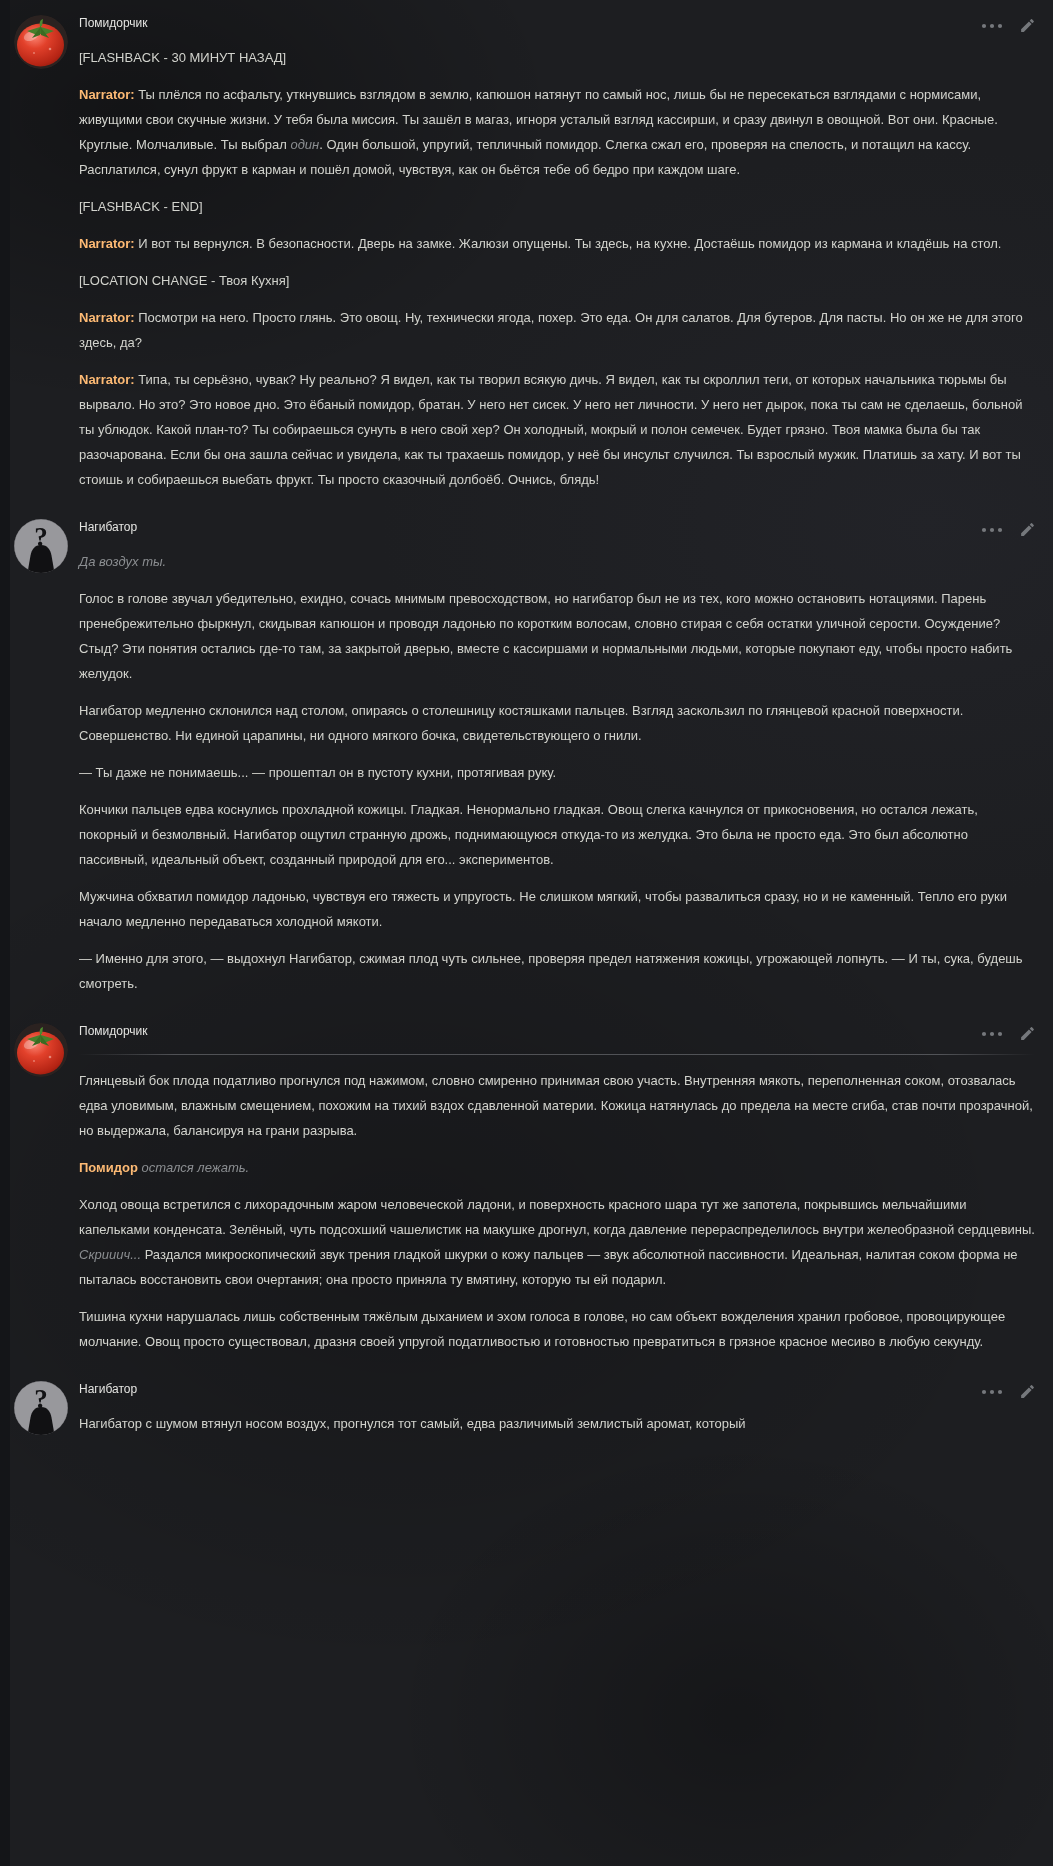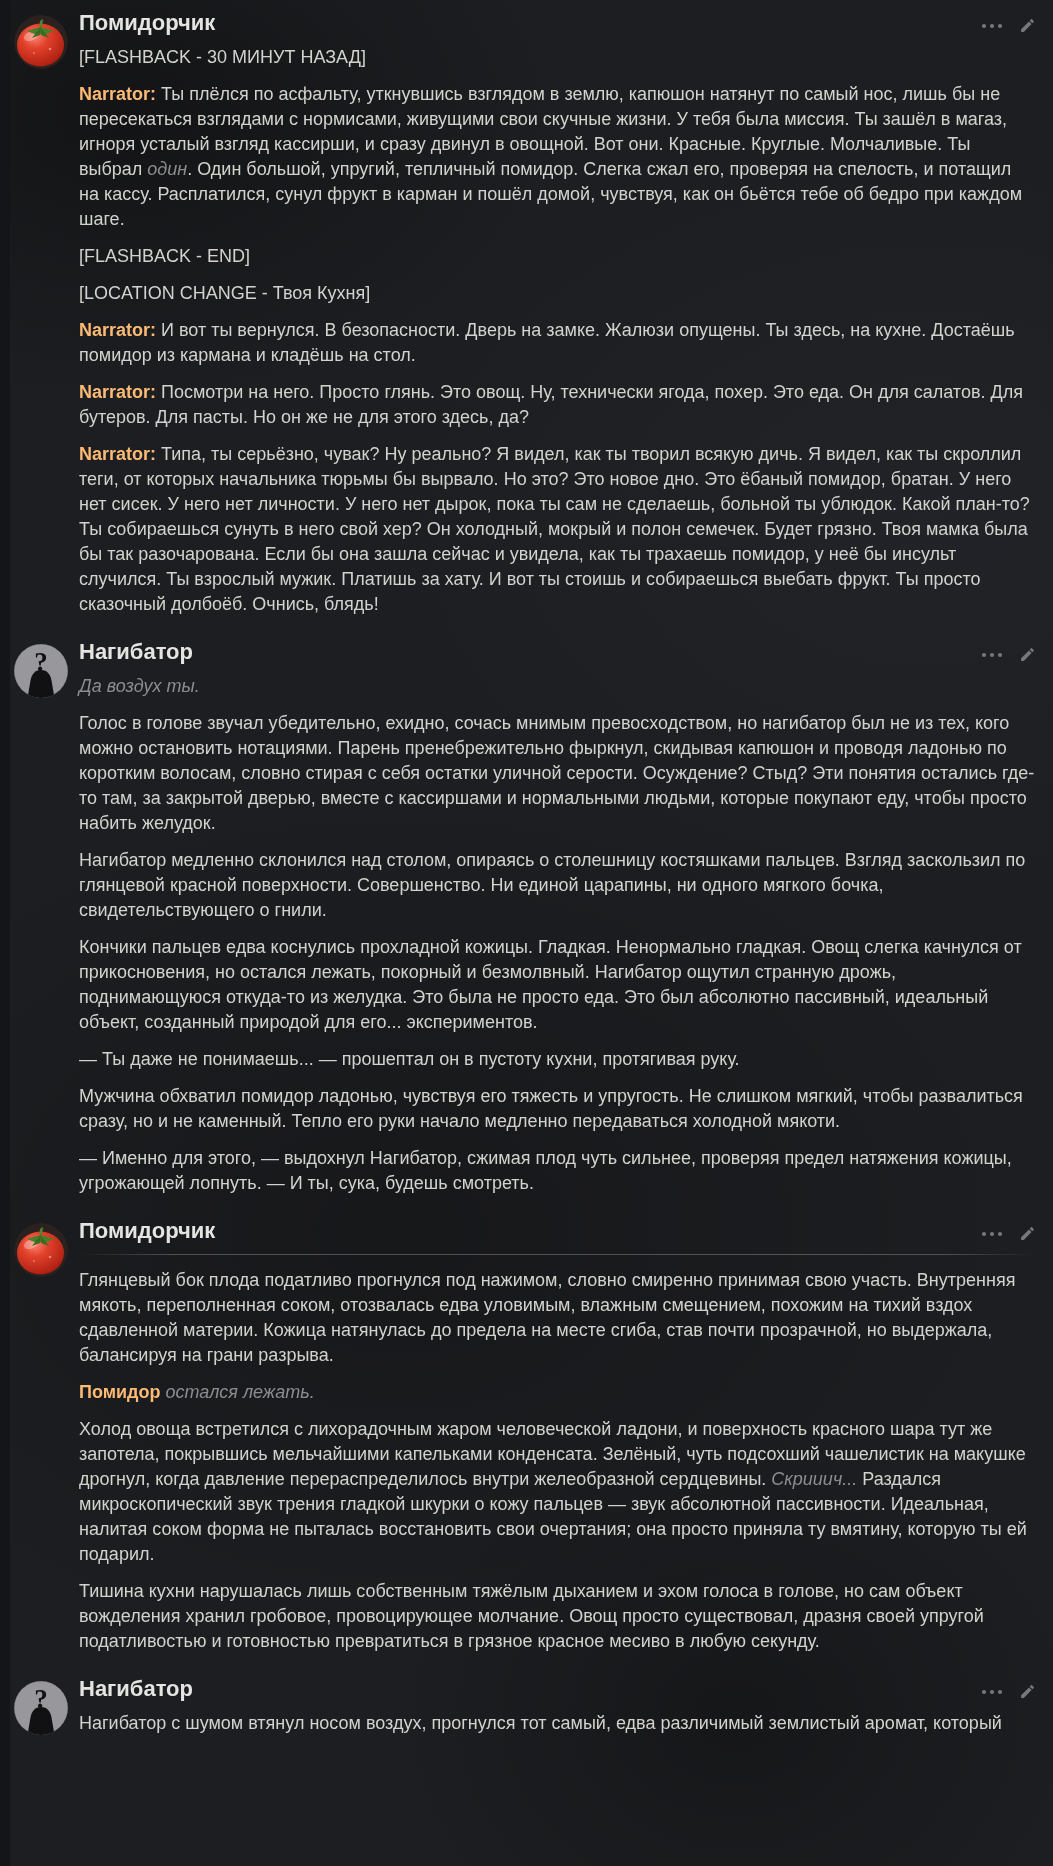--- a/index.html
+++ b/index.html
@@ -20,31 +20,31 @@
   }
   .left-strip{position:absolute;left:0;top:0;width:10px;height:100%;background:#141518;z-index:2}
   .chat{position:relative;z-index:1;height:1866px;overflow:hidden}
   .msg{position:relative;padding:13px 18px 12px 79px}
   .avatar{
     position:absolute;left:14px;top:15px;width:54px;height:54px;
     border-radius:50%;overflow:hidden;flex:none;
   }
   .avatar svg{display:block;width:54px;height:54px}
   .name{
-    font-size:22px;font-weight:700;color:var(--name,#e4e4e1);
+    font-size:12px;font-weight:400;color:var(--name,#e4e4e1);
     line-height:20px;margin-bottom:12px;
   }
   .actions{
     position:absolute;top:17px;right:17px;display:flex;align-items:center;gap:16px;
     color:#75787c;
   }
   .icon-btn{display:inline-flex;align-items:center;cursor:pointer}
   .icon-btn svg{display:block}
   .body p{
-    font-size:18px;line-height:25px;margin:0 0 12px;white-space:pre-wrap;
+    font-size:13px;line-height:25px;margin:0 0 12px;white-space:pre-wrap;
   }
   .body p:last-child{margin-bottom:0}
   .body b{font-weight:700;color:#fdba74}
   .q{color:var(--muted,#8b8e91);font-style:italic}
   hr{
     border:none;height:1px;margin:13px 0;
     background:linear-gradient(to right, rgba(125,127,132,0), rgba(125,127,132,.55) 10%, rgba(125,127,132,.55) 90%, rgba(125,127,132,0));
   }
 </style>
 </head>
@@ -90,22 +90,22 @@
         <span class="icon-btn">
           <svg width="17" height="17" viewBox="0 0 24 24" fill="currentColor">
             <path d="M3 17.25V21h3.75L17.81 9.94l-3.75-3.75L3 17.25zM20.71 7.04a1 1 0 0 0 0-1.41l-2.34-2.34a1 1 0 0 0-1.41 0l-1.83 1.83 3.75 3.75 1.83-1.83z"></path>
           </svg>
         </span>
       </div>
       <div class="body">
         <p><span>[FLASHBACK - 30 МИНУТ НАЗАД]</span></p>
         <p><b>Narrator:</b><span> Ты плёлся по асфальту, уткнувшись взглядом в землю, капюшон натянут по самый нос, лишь бы не пересекаться взглядами с нормисами, живущими свои скучные жизни. У тебя была миссия. Ты зашёл в магаз, игноря усталый взгляд кассирши, и сразу двинул в овощной. Вот они. Красные. Круглые. Молчаливые. Ты выбрал </span><em class="q">один</em><span>. Один большой, упругий, тепличный помидор. Слегка сжал его, проверяя на спелость, и потащил на кассу. Расплатился, сунул фрукт в карман и пошёл домой, чувствуя, как он бьётся тебе об бедро при каждом шаге.</span></p>
         <p><span>[FLASHBACK - END]</span></p>
+        <p><b>Narrator:</b><span> И вот ты вернулся. В безопасности. Дверь на замке. Жалюзи опущены. Ты здесь, на кухне. Достаёшь помидор из кармана и кладёшь на стол.</span></p>
         <p><span>[LOCATION CHANGE - Твоя Кухня]</span></p>
-        <p><b>Narrator:</b><span> И вот ты вернулся. В безопасности. Дверь на замке. Жалюзи опущены. Ты здесь, на кухне. Достаёшь помидор из кармана и кладёшь на стол.</span></p>
         <p><b>Narrator:</b><span> Посмотри на него. Просто глянь. Это овощ. Ну, технически ягода, похер. Это еда. Он для салатов. Для бутеров. Для пасты. Но он же не для этого здесь, да?</span></p>
         <p><b>Narrator:</b><span> Типа, ты серьёзно, чувак? Ну реально? Я видел, как ты творил всякую дичь. Я видел, как ты скроллил теги, от которых начальника тюрьмы бы вырвало. Но это? Это новое дно. Это ёбаный помидор, братан. У него нет сисек. У него нет личности. У него нет дырок, пока ты сам не сделаешь, больной ты ублюдок. Какой план-то? Ты собираешься сунуть в него свой хер? Он холодный, мокрый и полон семечек. Будет грязно. Твоя мамка была бы так разочарована. Если бы она зашла сейчас и увидела, как ты трахаешь помидор, у неё бы инсульт случился. Ты взрослый мужик. Платишь за хату. И вот ты стоишь и собираешься выебать фрукт. Ты просто сказочный долбоёб. Очнись, блядь!</span></p>
       </div>
     </div>
     <div class="msg">
       <div class="avatar">
         <svg viewBox="0 0 54 54">
           <circle cx="27" cy="27" r="27" fill="#98989c"></circle>
           <circle cx="27" cy="27" r="27" fill="none" stroke="#6e6e72" stroke-width="1"></circle>
           <path d="M27 26 C20.5 26 17.5 31 16.5 36.5 L13.5 54 L40.5 54 L37.5 36.5 C36.5 31 33.5 26 27 26 Z" fill="#111113"></path>
@@ -124,22 +124,22 @@
         <span class="icon-btn">
           <svg width="17" height="17" viewBox="0 0 24 24" fill="currentColor">
             <path d="M3 17.25V21h3.75L17.81 9.94l-3.75-3.75L3 17.25zM20.71 7.04a1 1 0 0 0 0-1.41l-2.34-2.34a1 1 0 0 0-1.41 0l-1.83 1.83 3.75 3.75 1.83-1.83z"></path>
           </svg>
         </span>
       </div>
       <div class="body">
         <p><em class="q">Да воздух ты.</em></p>
         <p><span>Голос в голове звучал убедительно, ехидно, сочась мнимым превосходством, но нагибатор был не из тех, кого можно остановить нотациями. Парень пренебрежительно фыркнул, скидывая капюшон и проводя ладонью по коротким волосам, словно стирая с себя остатки уличной серости. Осуждение? Стыд? Эти понятия остались где-то там, за закрытой дверью, вместе с кассиршами и нормальными людьми, которые покупают еду, чтобы просто набить желудок.</span></p>
         <p><span>Нагибатор медленно склонился над столом, опираясь о столешницу костяшками пальцев. Взгляд заскользил по глянцевой красной поверхности. Совершенство. Ни единой царапины, ни одного мягкого бочка, свидетельствующего о гнили.</span></p>
+        <p><span>— Ты даже не понимаешь... — прошептал он в пустоту кухни, протягивая руку.</span></p>
         <p><span>Кончики пальцев едва коснулись прохладной кожицы. Гладкая. Ненормально гладкая. Овощ слегка качнулся от прикосновения, но остался лежать, покорный и безмолвный. Нагибатор ощутил странную дрожь, поднимающуюся откуда-то из желудка. Это была не просто еда. Это был абсолютно пассивный, идеальный объект, созданный природой для его... экспериментов.</span></p>
-        <p><span>— Ты даже не понимаешь... — прошептал он в пустоту кухни, протягивая руку.</span></p>
         <p><span>Мужчина обхватил помидор ладонью, чувствуя его тяжесть и упругость. Не слишком мягкий, чтобы развалиться сразу, но и не каменный. Тепло его руки начало медленно передаваться холодной мякоти.</span></p>
         <p><span>— Именно для этого, — выдохнул Нагибатор, сжимая плод чуть сильнее, проверяя предел натяжения кожицы, угрожающей лопнуть. — И ты, сука, будешь смотреть.</span></p>
       </div>
     </div>
     <div class="msg">
       <div class="avatar">
         <svg viewBox="0 0 54 54">
           <defs>
             <radialGradient id="tg" cx="0.38" cy="0.30" r="0.85">
               <stop offset="0" stop-color="#fb8573"></stop>

